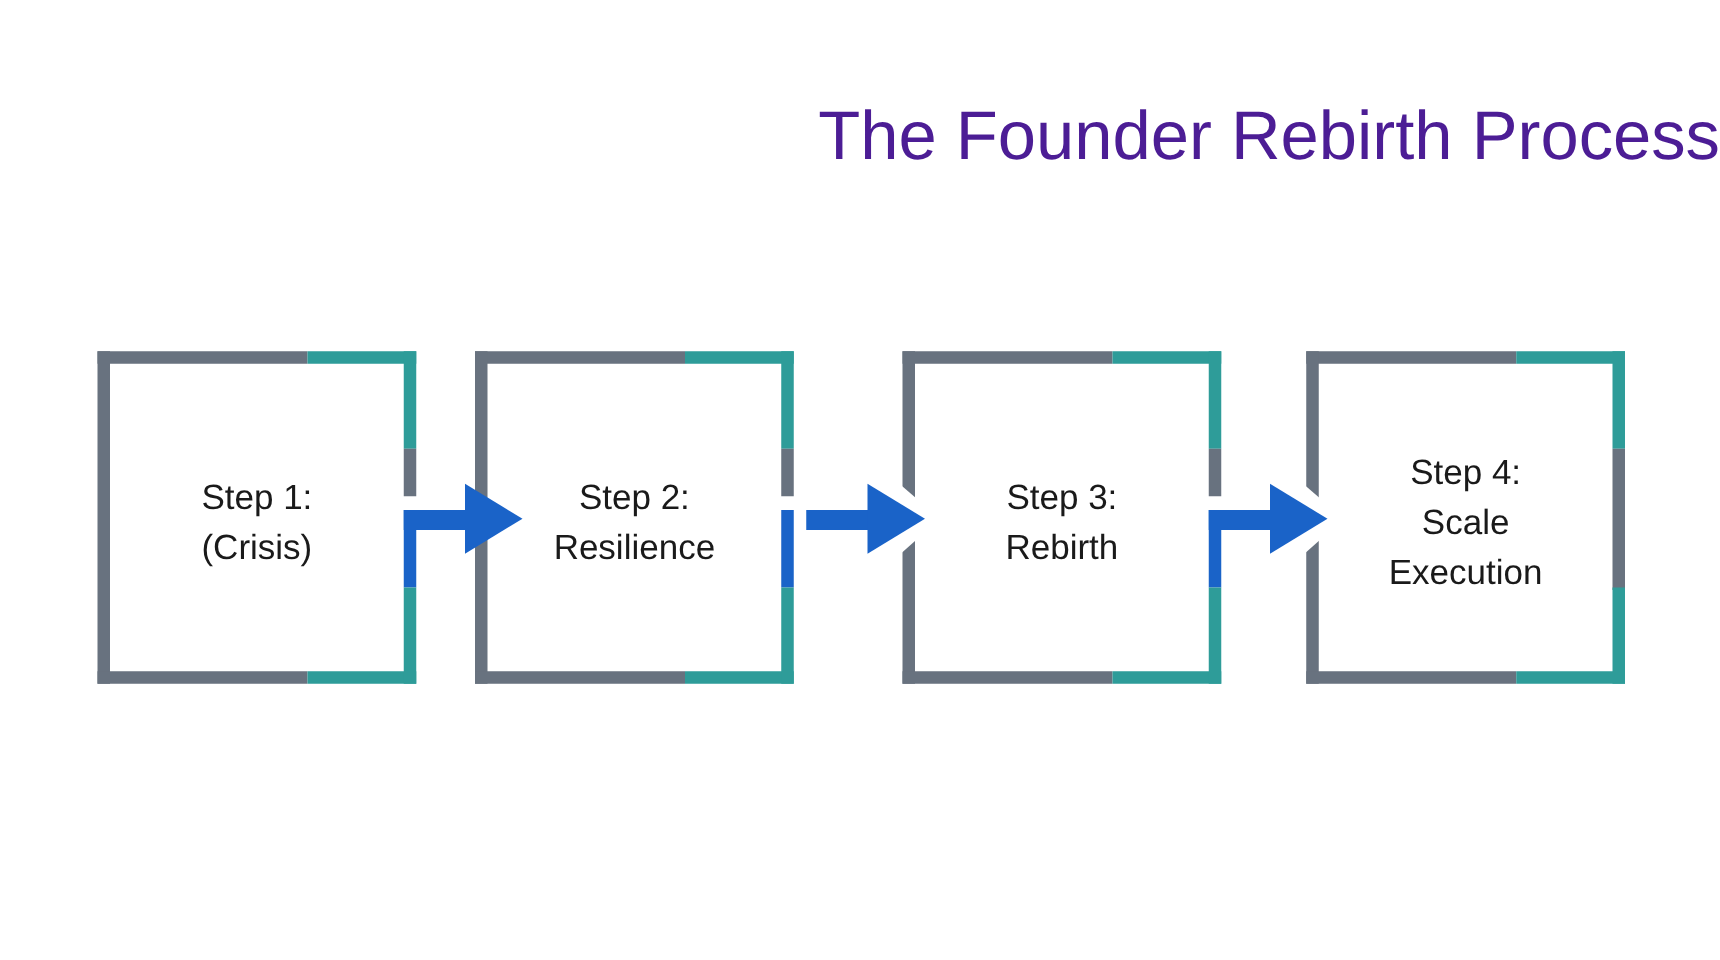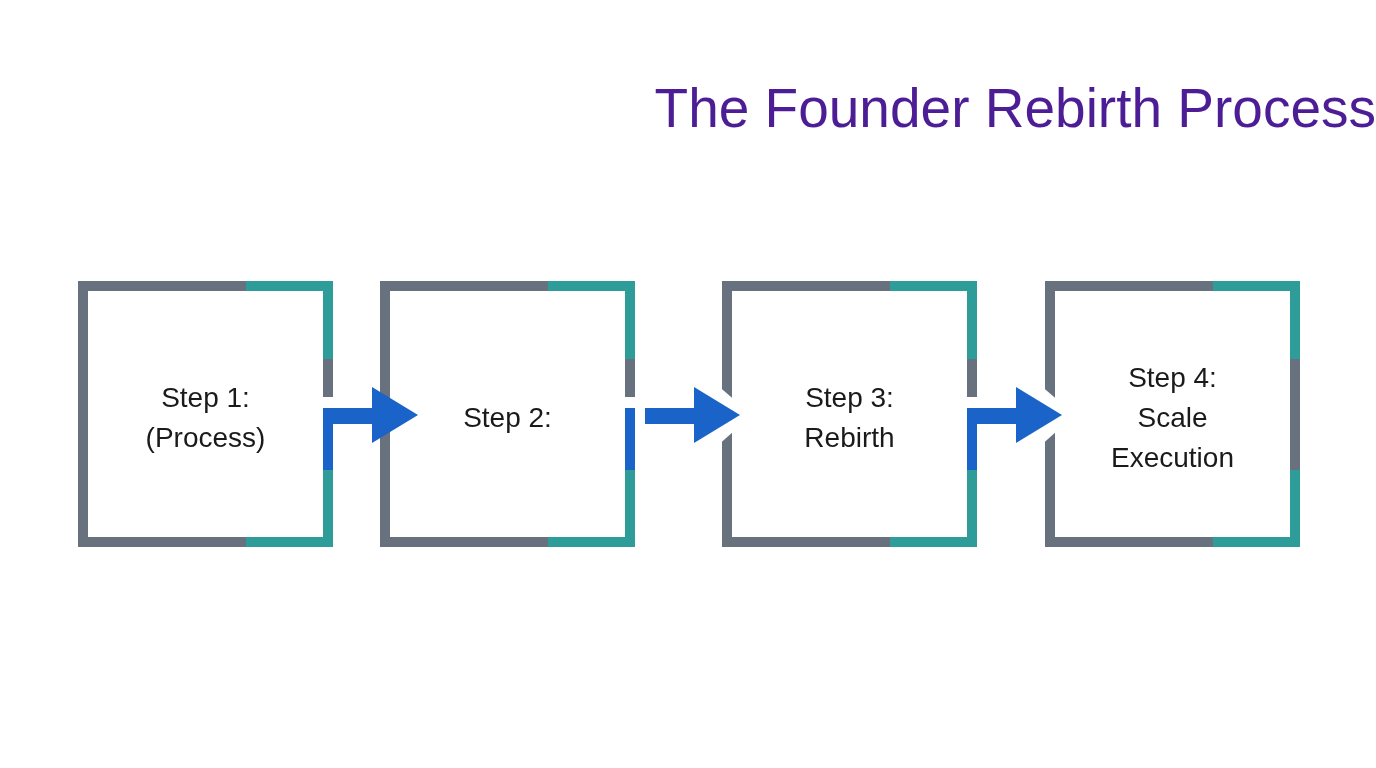--- a/index.html
+++ b/index.html
@@ -71,36 +71,37 @@
     <div class="seg bt-teal"></div>
     <div class="seg bl-gray"></div>
     <div class="seg bb-gray"></div>
     <div class="seg bb-teal"></div>
     <div class="seg br-teal-top"></div>
     <div class="seg br-gray"></div>
     <div class="seg br-blue"></div>
     <div class="seg br-teal-bot"></div>
     <div class="step-text">
       <div class="step-label">Step 1:</div>
-      <div>(Process)</div>
+      <div>(Crisis)</div>
     </div>
   </div>
 
   <div class="step" style="left:380px">
     <div class="seg bt-gray"></div>
     <div class="seg bt-teal"></div>
     <div class="seg bl-gray"></div>
     <div class="seg bb-gray"></div>
     <div class="seg bb-teal"></div>
     <div class="seg br-teal-top"></div>
     <div class="seg br-gray"></div>
     <div class="seg br-blue"></div>
     <div class="seg br-teal-bot"></div>
     <div class="step-text">
       <div class="step-label">Step 2:</div>
+      <div>Resilience</div>
     </div>
   </div>
 
   <div class="step" style="left:722px">
     <div class="seg bt-gray"></div>
     <div class="seg bt-teal"></div>
     <div class="seg bl-gray"></div>
     <div class="seg bb-gray"></div>
     <div class="seg bb-teal"></div>
     <div class="seg br-teal-top"></div>

